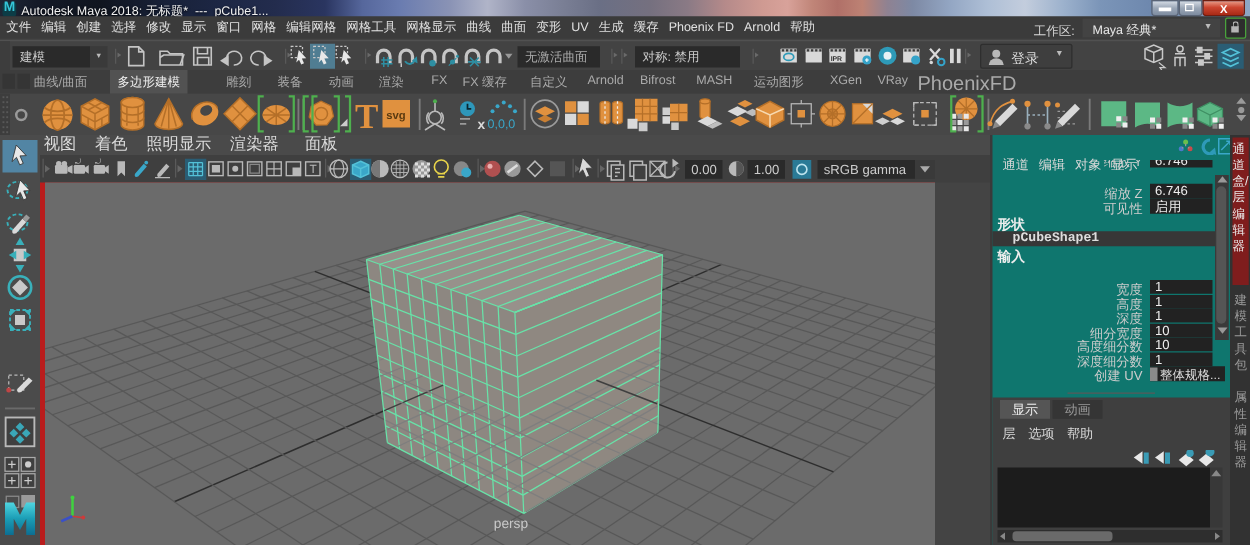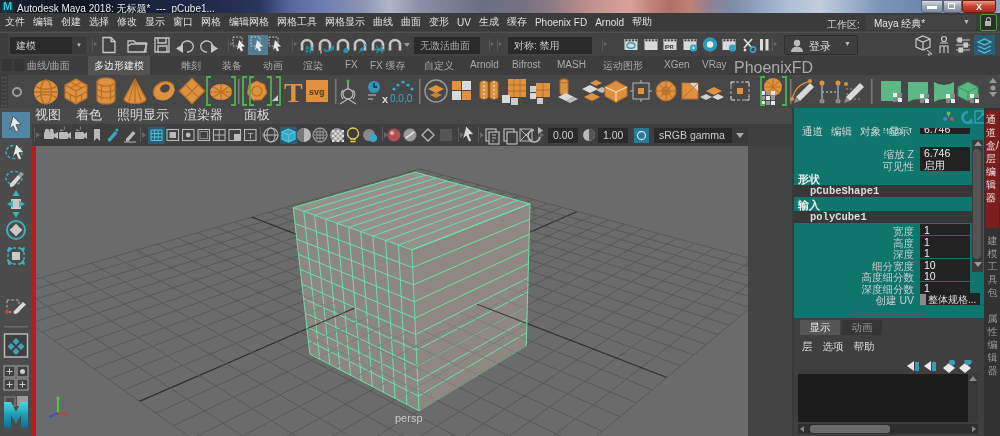--- a/index.html
+++ b/index.html
@@ -742,21 +742,20 @@
         <div class="abs" style="right:70px;top:-5px;color:#ccc;font-size:10.5px">缩放 Y</div>
         <div class="abs" style="left:126px;top:-5px;width:50px;height:11px;background:#222;color:#eee;font-size:10.5px;padding-left:4px">6.746</div>
       </div>
       <div class="abs" style="right:70px;top:40px;color:#ccc;font-size:10.5px">缩放 Z</div>
       <div class="abs" style="left:126px;top:39px;width:50px;height:11.5px;background:#222;color:#eee;font-size:10.5px;padding-left:4px">6.746</div>
       <div class="abs" style="right:70px;top:52px;color:#ccc;font-size:10.5px">可见性</div>
       <div class="abs" style="left:126px;top:51px;width:50px;height:11.5px;background:#222;color:#eee;font-size:10.5px;padding-left:4px">启用</div>
       <div class="abs" style="left:4px;top:64px;color:#eee;font-size:11px;font-weight:bold">形状</div>
       <div class="abs" style="left:0;top:77px;width:182px;height:12px;background:#373737;color:#ddd;font-size:10.5px;font-weight:bold;padding-left:16px;font-family:'Liberation Mono',monospace">pCubeShape1</div>
       <div class="abs" style="left:4px;top:90px;color:#eee;font-size:11px;font-weight:bold">输入</div>
-      <div class="abs" style="left:0;top:103px;width:182px;height:12px;background:#373737;color:#ddd;font-size:10.5px;font-weight:bold;padding-left:16px;font-family:'Liberation Mono',monospace">polyCube1</div>
       <div class="abs" style="right:70px;top:117px;color:#ccc;font-size:10.5px">宽度</div>
       <div class="abs" style="left:126px;top:116px;width:50px;height:11px;background:#222;color:#eee;font-size:10.5px;padding-left:4px">1</div>
       <div class="abs" style="right:70px;top:128.5px;color:#ccc;font-size:10.5px">高度</div>
       <div class="abs" style="left:126px;top:127.5px;width:50px;height:11px;background:#222;color:#eee;font-size:10.5px;padding-left:4px">1</div>
       <div class="abs" style="right:70px;top:140.0px;color:#ccc;font-size:10.5px">深度</div>
       <div class="abs" style="left:126px;top:139.0px;width:50px;height:11px;background:#222;color:#eee;font-size:10.5px;padding-left:4px">1</div>
       <div class="abs" style="right:70px;top:151.5px;color:#ccc;font-size:10.5px">细分宽度</div>
       <div class="abs" style="left:126px;top:150.5px;width:50px;height:11px;background:#222;color:#eee;font-size:10.5px;padding-left:4px">10</div>
       <div class="abs" style="right:70px;top:163.0px;color:#ccc;font-size:10.5px">高度细分数</div>
       <div class="abs" style="left:126px;top:162.0px;width:50px;height:11px;background:#222;color:#eee;font-size:10.5px;padding-left:4px">10</div>

